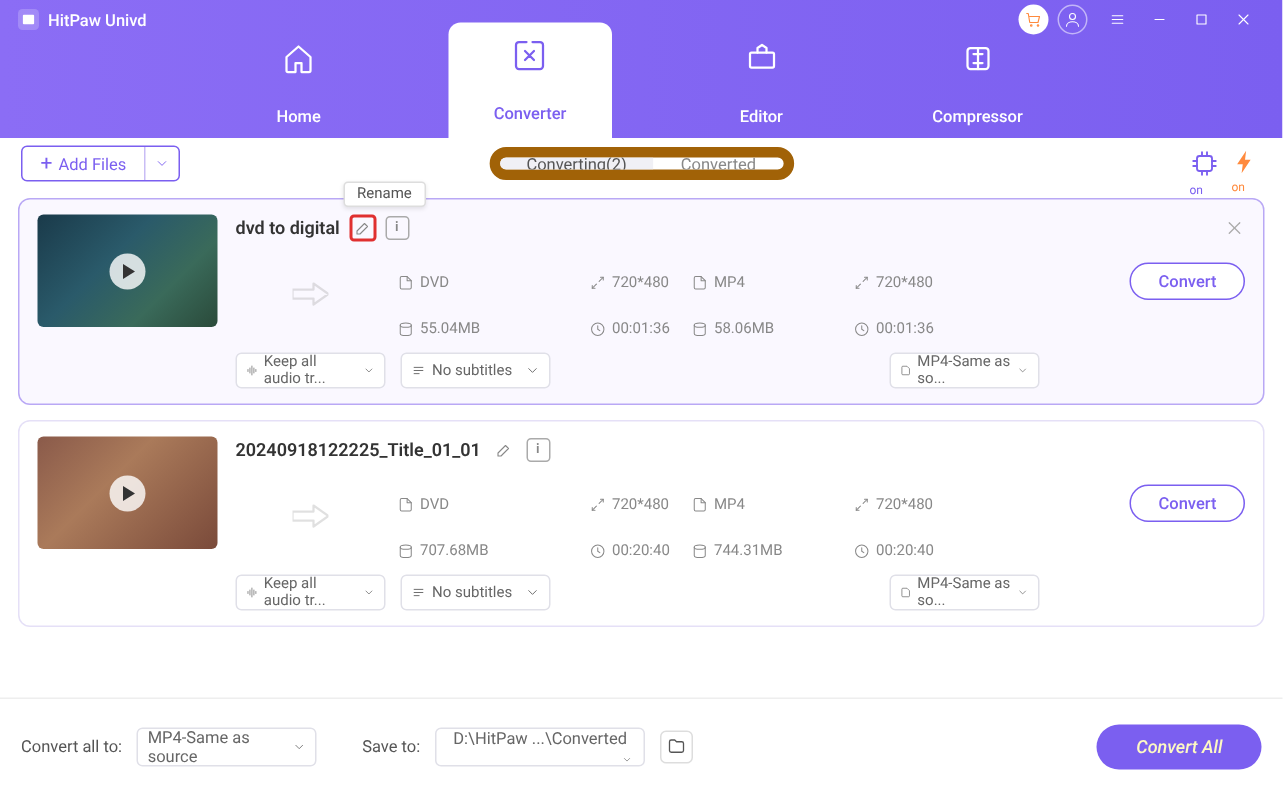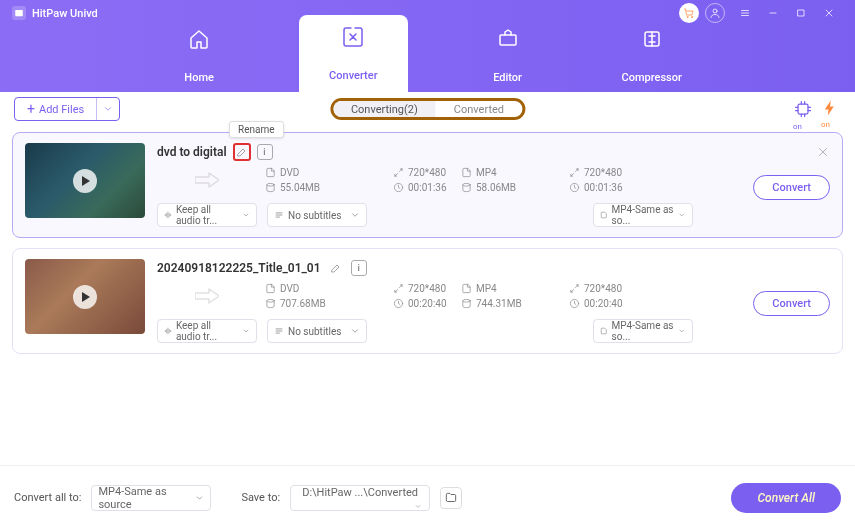--- a/index.html
+++ b/index.html
@@ -20,21 +20,21 @@
   .nav-item { display: flex; flex-direction: column; align-items: center; gap: 20px; color: #fff; cursor: pointer; padding: 8px 14px 8px; border-radius: 8px 8px 0 0; min-width:80px;}
   .nav-item.active { background: #fff; color: #7b5ff0; padding: 10px 30px 10px; }
   .nav-item .icon { width: 24px; height: 24px; }
   .nav-item .label { font-size: 11px; font-weight:500; }
   
   
   .toolbar { height: 34px; display: flex; align-items: center; padding: 0 14px; position: relative; border-bottom:0; }
   .add-files { display: flex; align-items: center; border: 1px solid #7b5ff0; border-radius: 4px; height: 24px; color: #7b5ff0; font-size: 11px; cursor: pointer; }
   .add-files .main { padding: 0 12px; display:flex; align-items:center; gap:4px;}
   .add-files .drop { border-left: 1px solid #c9bdf5; padding: 0 6px; height:100%; display:flex; align-items:center;}
-  .tabs { position:absolute; left:50%; transform:translateX(-50%); display: flex; border: 3px solid #a16207; border-radius: 12px; height: 22px; font-size: 11px; overflow:hidden;}
+  .tabs { position:absolute; left:50%; transform:translateX(-50%); display: flex; border: 7px solid #a16207; border-radius: 12px; height: 22px; font-size: 11px; overflow:hidden;}
   .tabs .tab { padding: 0 18px; display:flex; align-items:center; color:#888; cursor:pointer;}
   .tabs .tab.active { background:#f0f0f5; color:#555;}
   .toolbar .right-icons { margin-left:auto; display:flex; gap:8px; align-items:center;}
   .chip-icon { width:20px; height:20px; }
   
   
   .list { padding: 6px 12px; display:flex; flex-direction:column; gap:10px; height: 350px; }
   .card { border: 1px solid #e5e0f7; border-radius: 8px; padding: 10px 12px; display:flex; gap:12px; position:relative; background:#fff;}
   .card.active { border-color:#b9a8f5; background:#faf8ff;}
   .thumb { width: 120px; height: 75px; background:#333; border-radius:4px; position:relative; display:flex; align-items:center; justify-content:center; overflow:hidden;}
@@ -44,21 +44,21 @@
   .thumb .play::after { content:""; border-left:8px solid #333; border-top:5px solid transparent; border-bottom:5px solid transparent; margin-left:2px;}
   
   .info { flex:1; display:flex; flex-direction:column; gap:6px;}
   .filename-row { display:flex; align-items:center; gap:6px; font-size:12px; font-weight:600; color:#333; height:18px; position:relative;}
   .filename-row .edit-btn { width:18px; height:18px; display:flex; align-items:center; justify-content:center; cursor:pointer; color:#888;}
   .filename-row .edit-btn.highlighted { border:2px solid #e03030; border-radius:3px;}
   .tooltip { position:absolute; top:-22px; left:72px; background:#fff; border:1px solid #ddd; border-radius:3px; padding:2px 8px; font-size:10px; font-weight:400; color:#555; box-shadow:0 1px 3px rgba(0,0,0,0.1);}
   .info-btn { width:16px; height:16px; border:1px solid #aaa; border-radius:3px; display:flex; align-items:center; justify-content:center; font-size:9px; color:#888; cursor:pointer;}
   
   .meta-grid { display:grid; grid-template-columns: 100px 120px 60px 100px 120px; gap:4px 8px; font-size:10px; color:#888; align-items:center;}
-  .meta-item { display:flex; align-items:center; gap:4px;}
+  .meta-item { display:flex; align-items:center; gap:4px;margin-top:16px;}
   .meta-item svg { width:11px; height:11px; flex-shrink:0;}
   .arrow-col { grid-row: 1 / 3; display:flex; align-items:center; justify-content:center;}
   .arrow { width:24px; height:18px; opacity:0.25;}
   
   .select-row { display:flex; gap:10px; margin-top:4px;}
   .sel { border:1px solid #e0e0e8; border-radius:4px; height:24px; font-size:10px; color:#666; display:flex; align-items:center; padding:0 6px; gap:4px; cursor:pointer; background:#fff;}
   .sel.w1 { width:100px;}
   .sel.w2 { width:100px;}
   .sel .chev { margin-left:auto;}
   .sel svg { width:10px; height:10px;}

